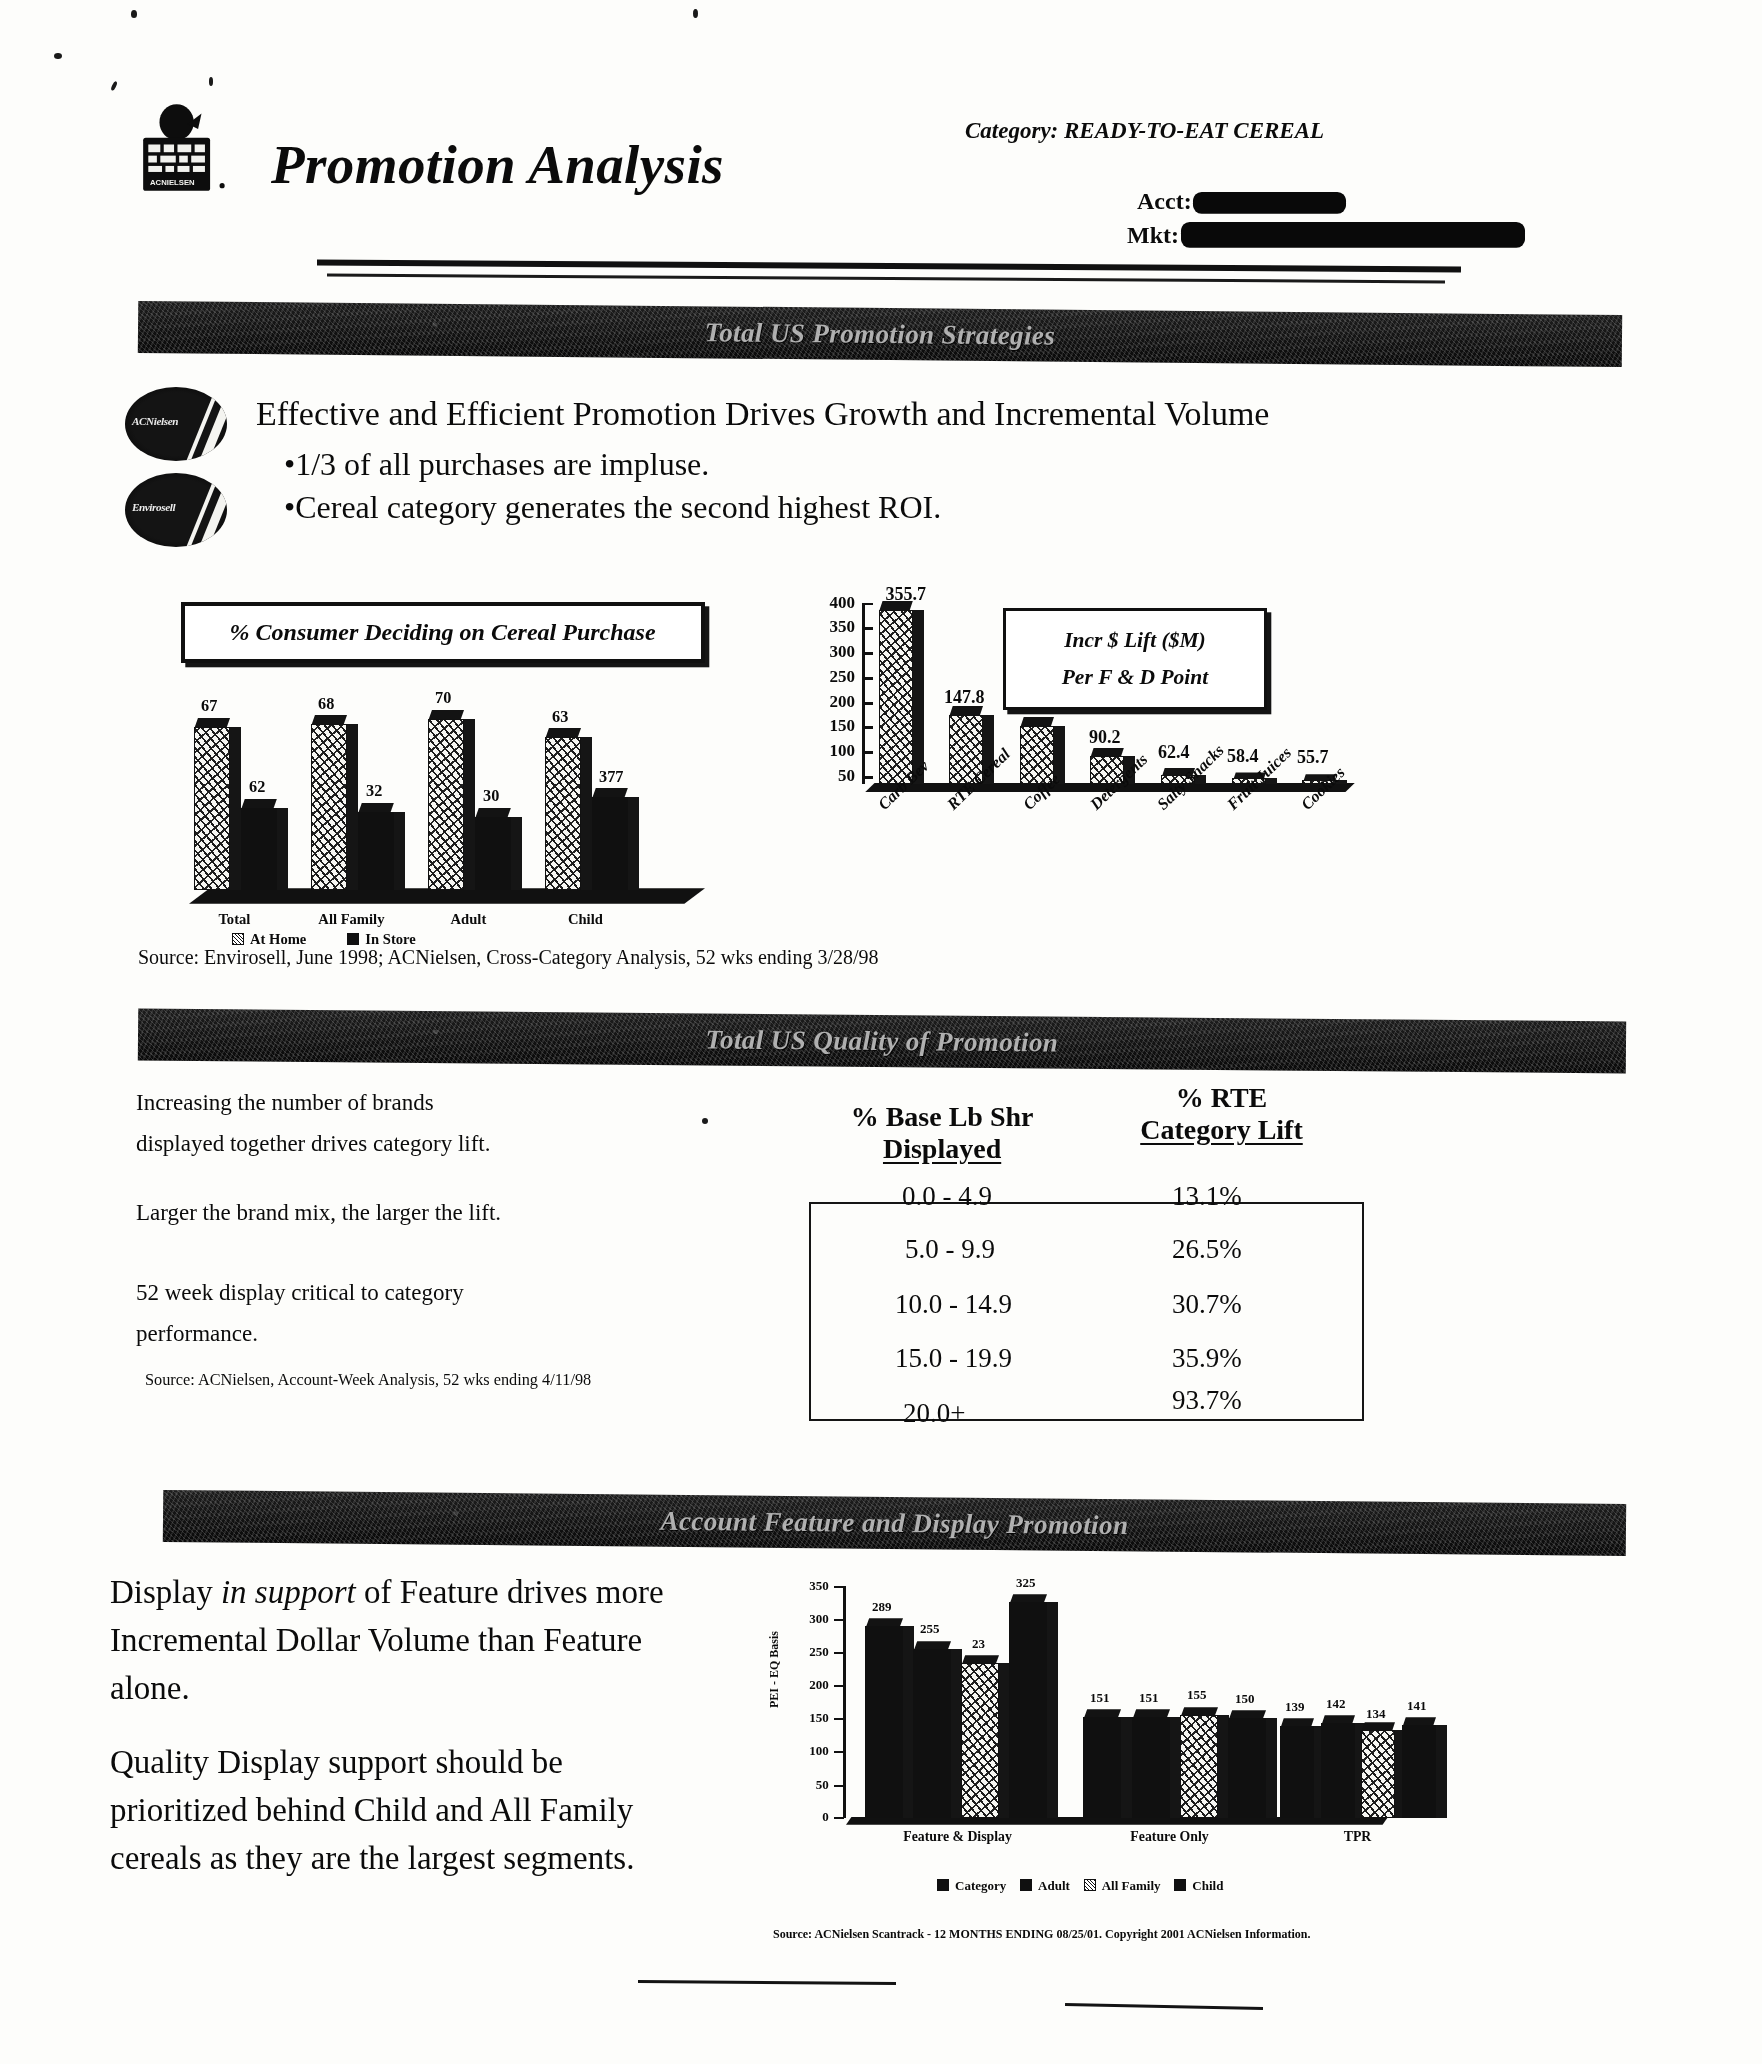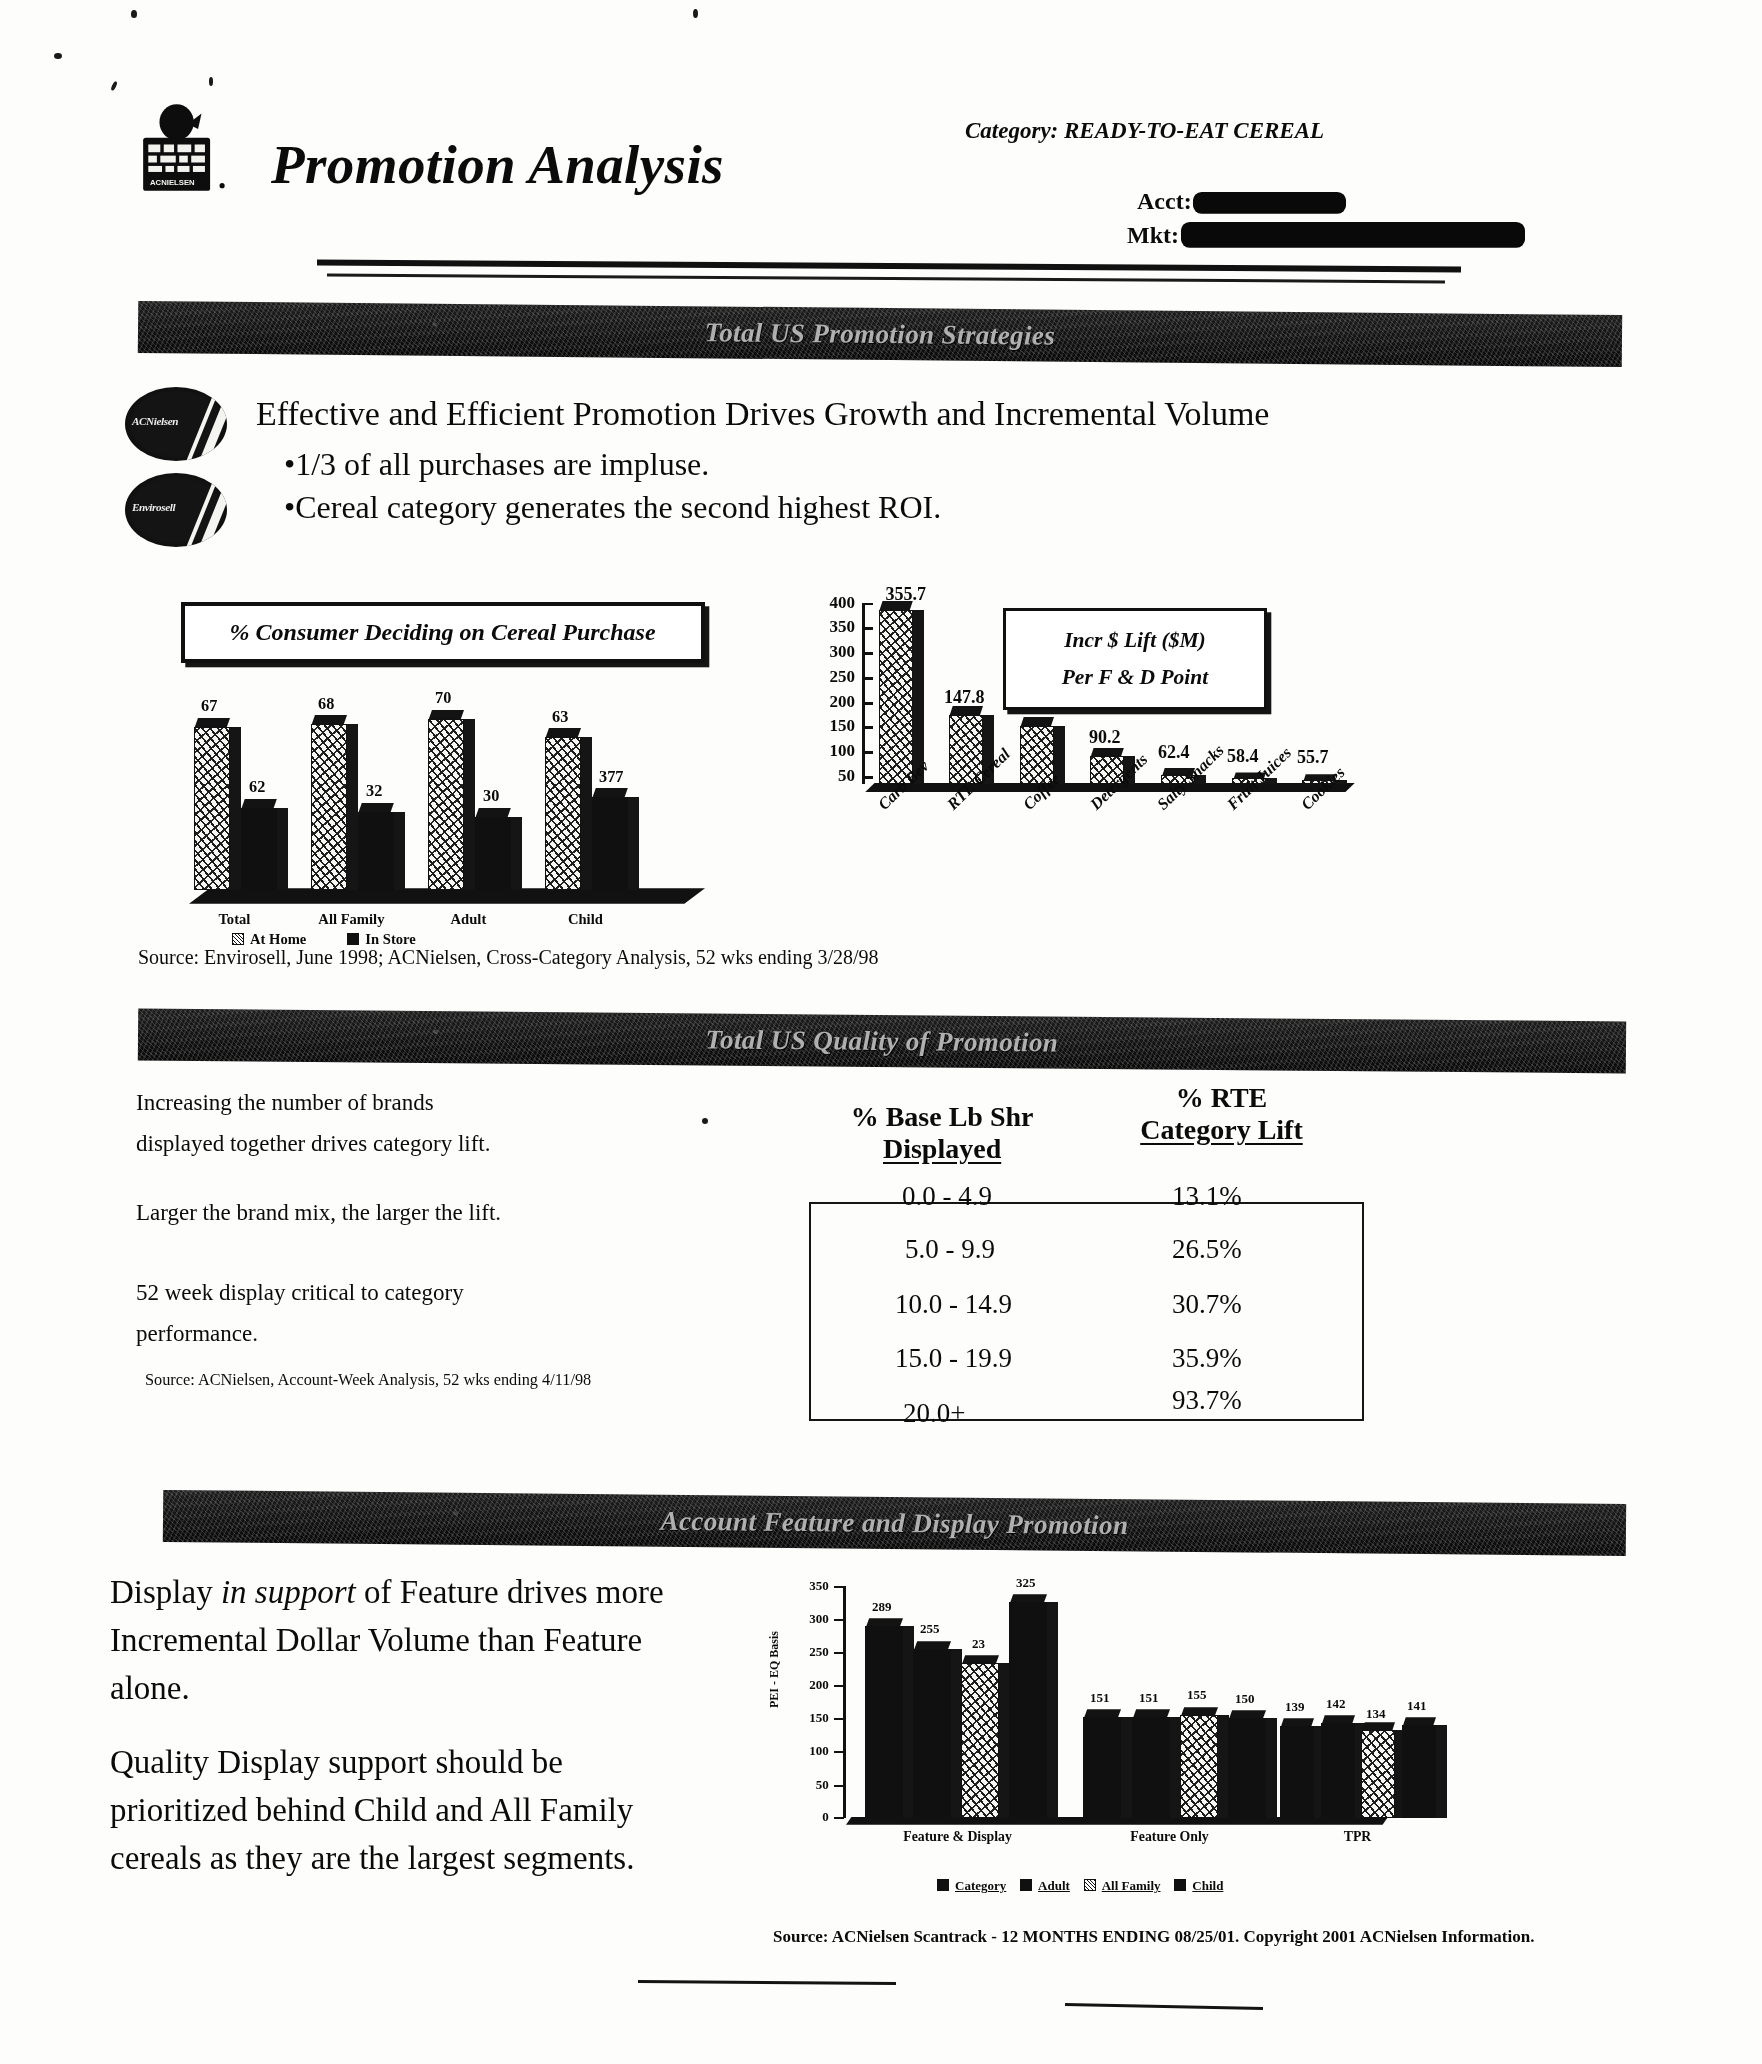--- a/index.html
+++ b/index.html
@@ -136,21 +136,21 @@
     font-size: 20px;
     white-space: nowrap;
   }
   .source-sm {
     position: absolute;
     font-size: 16.3px;
     white-space: nowrap;
   }
   .source-xs {
     position: absolute;
-    font-size: 17px;
+    font-size: 12px;
     font-weight: bold;
     white-space: nowrap;
   }
 
   
   .seal {
     position: absolute;
     width: 102px; height: 74px;
     background: radial-gradient(ellipse at 50% 50%, #141414 0 60%, #000 100%);
     border-radius: 50%;
@@ -314,21 +314,21 @@
     clip-path: polygon(1% 0, 100% 0, 99% 100%, 0 100%);
   }
   .c3-val { position: absolute; font-size: 13px; font-weight: bold; white-space: nowrap; }
   .c3-xlabel {
     position: absolute; bottom: -27.5px;
     font-size: 13.8px; font-weight: bold; text-align: center; white-space: nowrap;
   }
   .c3-legend {
     position: absolute; left: 163px; top: 299px;
     font-size: 13px; font-weight: bold;
-    display: flex; gap: 13.8px; align-items: center; white-space: nowrap; text-decoration: underline;
+    display: flex; gap: 13.8px; align-items: center; white-space: nowrap;
   }
 
   .foot-rule1 {
     position: absolute; left: 638px; top: 1981px;
     width: 258px; height: 3.4px; background: #131313; transform: rotate(0.4deg);
   }
   .foot-rule2 {
     position: absolute; left: 1065px; top: 2005px;
     width: 198px; height: 3.4px; background: #141414; transform: rotate(1.2deg);
   }

